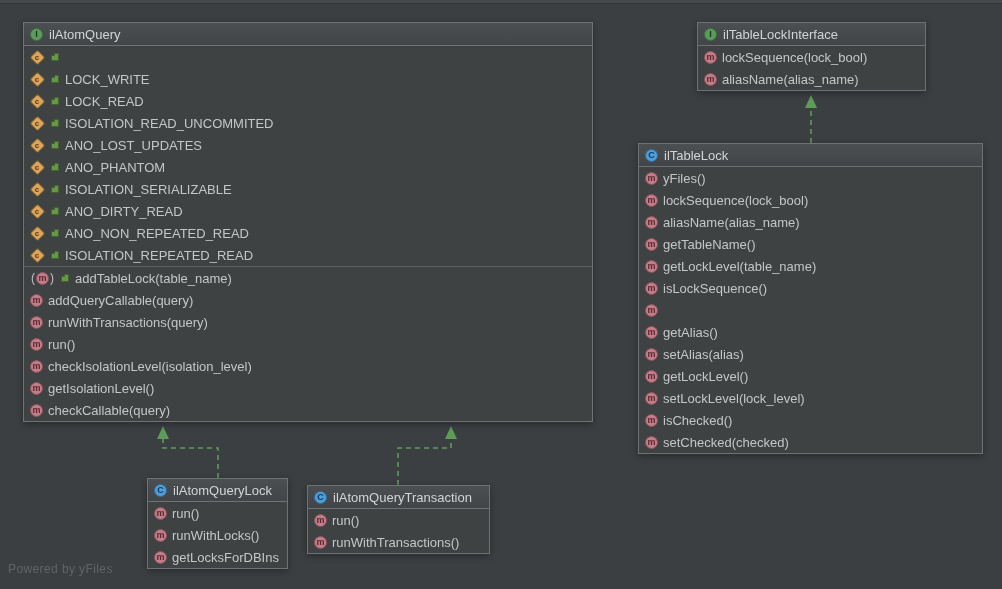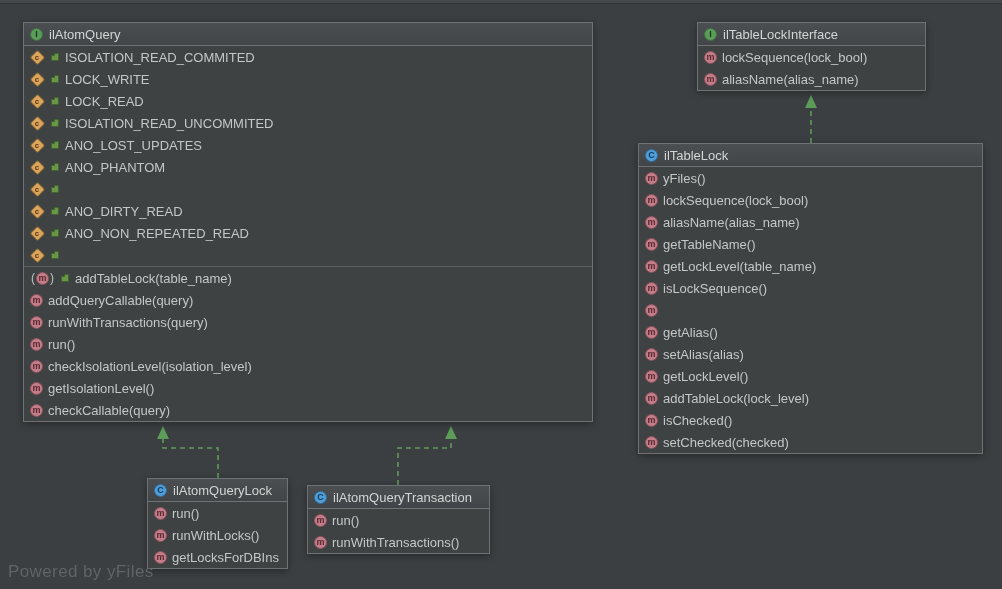--- a/index.html
+++ b/index.html
@@ -57,21 +57,21 @@
   }
   .ic-constant i {
     transform: rotate(-45deg);
     font-style: normal; font-size: 8px; font-weight: bold; color: #5C3A12; line-height: 1;
   }
   .abstract-wrap { display: inline-flex; align-items: center; color: #BDC2C4; font-size: 12px; }
   .abstract-wrap .paren { margin: 0 1px; color: #BDC2C4; }
 
   .watermark {
     position: absolute; left: 8px; top: 562px;
-    font-size: 17px; color: #5F6466; letter-spacing: .4px;
+    font-size: 12px; color: #5F6466; letter-spacing: .4px;
   }
 </style>
 </head>
 <body>
 
 <div class="canvas">
   <div class="top-strip"></div>
 
   <svg class="edges" width="1002" height="589">
     <g>
@@ -96,21 +96,20 @@
         </div>
         <div class="uml-row">
           <span class="ic ic-constant">
             <i>c</i>
           </span>
           <span class="ic ic-modifier">
             <svg width="10" height="10" viewBox="0 0 10 10">
               <path d="M1.5 3.5h3v-2h4v7h-7z" fill="#699646" stroke="#3E632A" stroke-width="0.8"></path>
             </svg>
           </span>
-          <span>ISOLATION_READ_COMMITED</span>
         </div>
         <div class="uml-row">
           <span class="ic ic-constant">
             <i>c</i>
           </span>
           <span class="ic ic-modifier">
             <svg width="10" height="10" viewBox="0 0 10 10">
               <path d="M1.5 3.5h3v-2h4v7h-7z" fill="#699646" stroke="#3E632A" stroke-width="0.8"></path>
             </svg>
           </span>
@@ -162,20 +161,21 @@
         </div>
         <div class="uml-row">
           <span class="ic ic-constant">
             <i>c</i>
           </span>
           <span class="ic ic-modifier">
             <svg width="10" height="10" viewBox="0 0 10 10">
               <path d="M1.5 3.5h3v-2h4v7h-7z" fill="#699646" stroke="#3E632A" stroke-width="0.8"></path>
             </svg>
           </span>
+          <span>ISOLATION_SERIALIZABLE</span>
         </div>
         <div class="uml-row">
           <span class="ic ic-constant">
             <i>c</i>
           </span>
           <span class="ic ic-modifier">
             <svg width="10" height="10" viewBox="0 0 10 10">
               <path d="M1.5 3.5h3v-2h4v7h-7z" fill="#699646" stroke="#3E632A" stroke-width="0.8"></path>
             </svg>
           </span>
@@ -194,20 +194,21 @@
         </div>
         <div class="uml-row">
           <span class="ic ic-constant">
             <i>c</i>
           </span>
           <span class="ic ic-modifier">
             <svg width="10" height="10" viewBox="0 0 10 10">
               <path d="M1.5 3.5h3v-2h4v7h-7z" fill="#699646" stroke="#3E632A" stroke-width="0.8"></path>
             </svg>
           </span>
+          <span>ISOLATION_REPEATED_READ</span>
         </div>
         <div class="section-sep"></div>
         <div class="uml-row">
           <span class="abstract-wrap">
             <span class="paren">(</span>
             <span class="ic ic-method">m</span>
             <span class="paren">)</span>
           </span>
           <span class="ic ic-modifier">
             <svg width="10" height="10" viewBox="0 0 10 10">
@@ -294,21 +295,21 @@
         <div class="uml-row">
           <span class="ic ic-method">m</span>
           <span>setAlias(alias)</span>
         </div>
         <div class="uml-row">
           <span class="ic ic-method">m</span>
           <span>getLockLevel()</span>
         </div>
         <div class="uml-row">
           <span class="ic ic-method">m</span>
-          <span>addTableLock(lock_level)</span>
+          <span>setLockLevel(lock_level)</span>
         </div>
         <div class="uml-row">
           <span class="ic ic-method">m</span>
           <span>isChecked()</span>
         </div>
         <div class="uml-row">
           <span class="ic ic-method">m</span>
           <span>setChecked(checked)</span>
         </div>
       </div>

